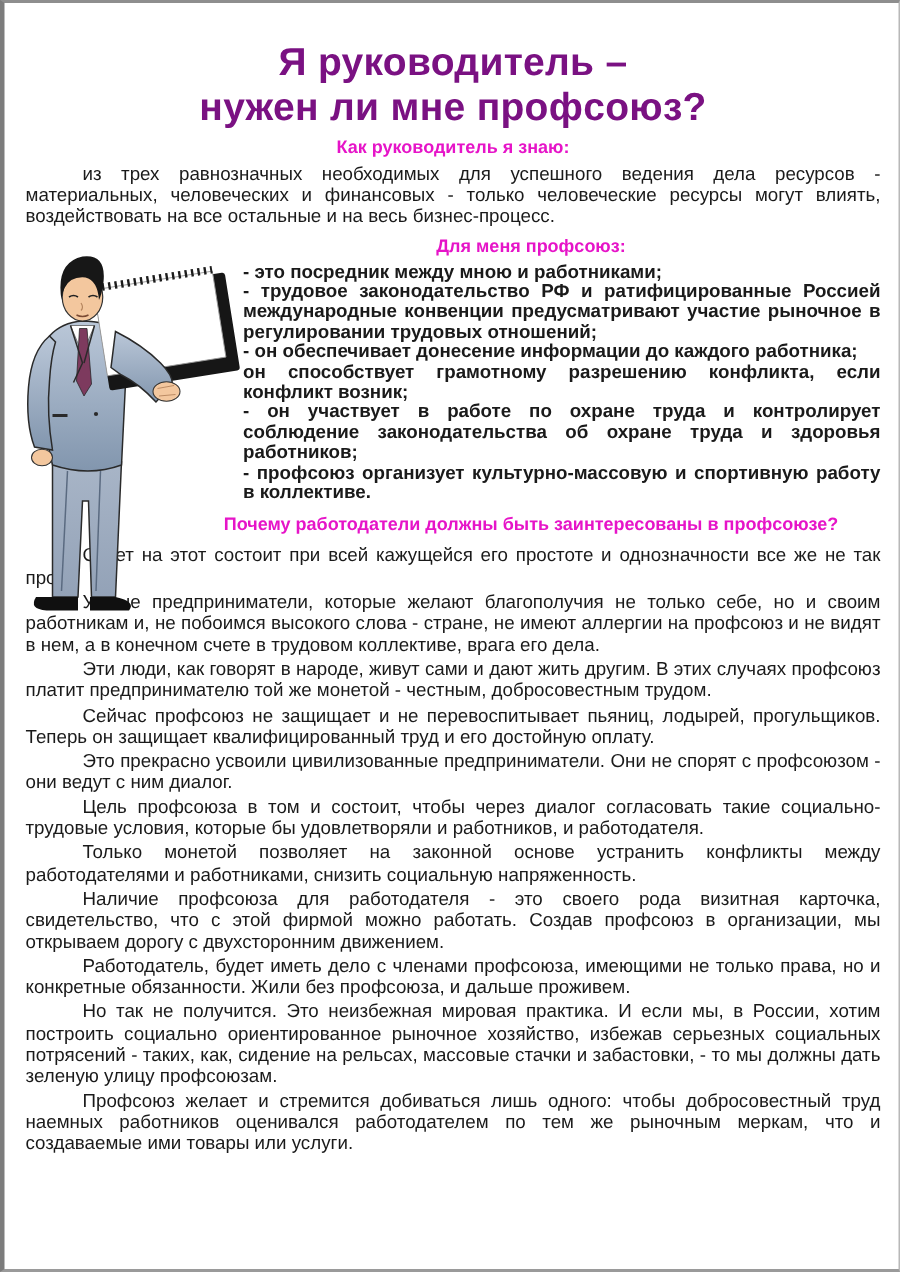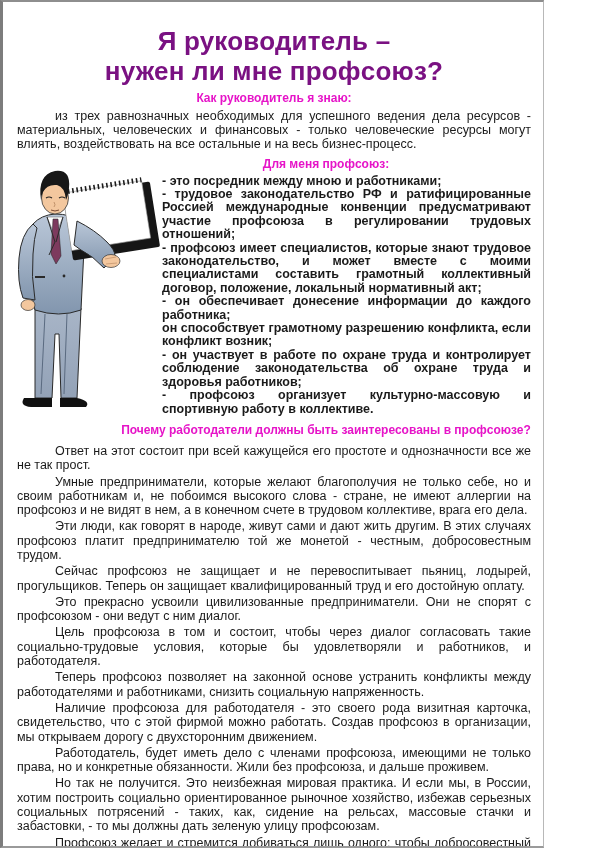--- a/index.html
+++ b/index.html
@@ -1,18 +1,18 @@
 <!DOCTYPE html>
 <html lang="ru" style="--title: #7a1182; --section-heading: #e614c8; --body-text: #1a1a1a; --page-border: #8e8e8e; --suit: #9cadc3; --tie: #7d3a5e; --skin: #f3c79e;"><head>
 <meta charset="utf-8">
 <style>
   html,body{margin:0;padding:0;background:#ffffff;}
   .page{
     position:relative;
-    width:544px;height:848px;
+    width:600px;height:848px;
     box-sizing:border-box;
     background:#ffffff;
     border-top:2px solid #8e8e8e;
     border-left:3px solid #7c7c7c;
     border-right:1px solid #b8b8b8;
     border-bottom:2px solid #9a9a9a;
     padding:24px 12px 0 14px;
     font-family:"Liberation Sans","DejaVu Sans",sans-serif;
     color:#1a1a1a;
     font-size:12.5px;
@@ -129,37 +129,36 @@
         <path d="M43,44 q2,3 0,5" stroke="#b5855e" stroke-width="0.8" fill="none"></path>
         <path d="M40,52 q4,2 8,0" stroke="#7a4a33" stroke-width="1" fill="none"></path>
       </g>
     </svg>
   </div>
 
   <h2 class="sec offset">Для меня профсоюз:</h2>
 
   <div class="list">
     <p>- это посредник между мною и работниками;</p>
-    <p>- трудовое законодательство РФ и ратифицированные Россией международные конвенции предусматривают участие профсоюза в регулировании трудовых отношений;</p>
-    <p>- профсоюз имеет специалистов, которые знают трудовое законодательство, и может вместе с моими специалистами составить грамотный коллективный договор, положение, локальный нормативный акт;</p>
+    <p>- трудовое законодательство РФ и ратифицированные Россией международные конвенции предусматривают участие рыночное в регулировании трудовых отношений;</p>
     <p>- он обеспечивает донесение информации до каждого работника;</p>
     <p>он способствует грамотному разрешению конфликта, если конфликт возник;</p>
     <p>- он участвует в работе по охране труда и контролирует соблюдение законодательства об охране труда и здоровья работников;</p>
     <p>- профсоюз организует культурно-массовую и спортивную работу в коллективе.</p>
   </div>
 
   <h2 class="sec offset why">Почему работодатели должны быть заинтересованы в профсоюзе?</h2>
 
   <div class="bodytext">
     <p>Ответ на этот состоит при всей кажущейся его простоте и однозначности все же не так прост.</p>
     <p>Умные предприниматели, которые желают благополучия не только себе, но и своим работникам и, не побоимся высокого слова - стране, не имеют аллергии на профсоюз и не видят в нем, а в конечном счете в трудовом коллективе, врага его дела.</p>
     <p>Эти люди, как говорят в народе, живут сами и дают жить другим. В этих случаях профсоюз платит предпринимателю той же монетой - честным, добросовестным трудом.</p>
     <p>Сейчас профсоюз не защищает и не перевоспитывает пьяниц, лодырей, прогульщиков. Теперь он защищает квалифицированный труд и его достойную оплату.</p>
     <p>Это прекрасно усвоили цивилизованные предприниматели. Они не спорят с профсоюзом - они ведут с ним диалог.</p>
     <p>Цель профсоюза в том и состоит, чтобы через диалог согласовать такие социально-трудовые условия, которые бы удовлетворяли и работников, и работодателя.</p>
-    <p>Теперь профсоюз позволяет на законной основе устранить конфликты между работодателями и работниками, снизить социальную напряженность.</p>
+    <p>Только монетой позволяет на законной основе устранить конфликты между работодателями и работниками, снизить социальную напряженность.</p>
     <p>Наличие профсоюза для работодателя - это своего рода визитная карточка, свидетельство, что с этой фирмой можно работать. Создав профсоюз в организации, мы открываем дорогу с двухсторонним движением.</p>
     <p>Работодатель, будет иметь дело с членами профсоюза, имеющими не только права, но и конкретные обязанности. Жили без профсоюза, и дальше проживем.</p>
     <p>Но так не получится. Это неизбежная мировая практика. И если мы, в России, хотим построить социально ориентированное рыночное хозяйство, избежав серьезных социальных потрясений - таких, как, сидение на рельсах, массовые стачки и забастовки, - то мы должны дать зеленую улицу профсоюзам.</p>
     <p>Профсоюз желает и стремится добиваться лишь одного: чтобы добросовестный труд наемных работников оценивался работодателем по тем же рыночным меркам, что и создаваемые ими товары или услуги.</p>
   </div>
 
 </div>
 
 </body></html>

